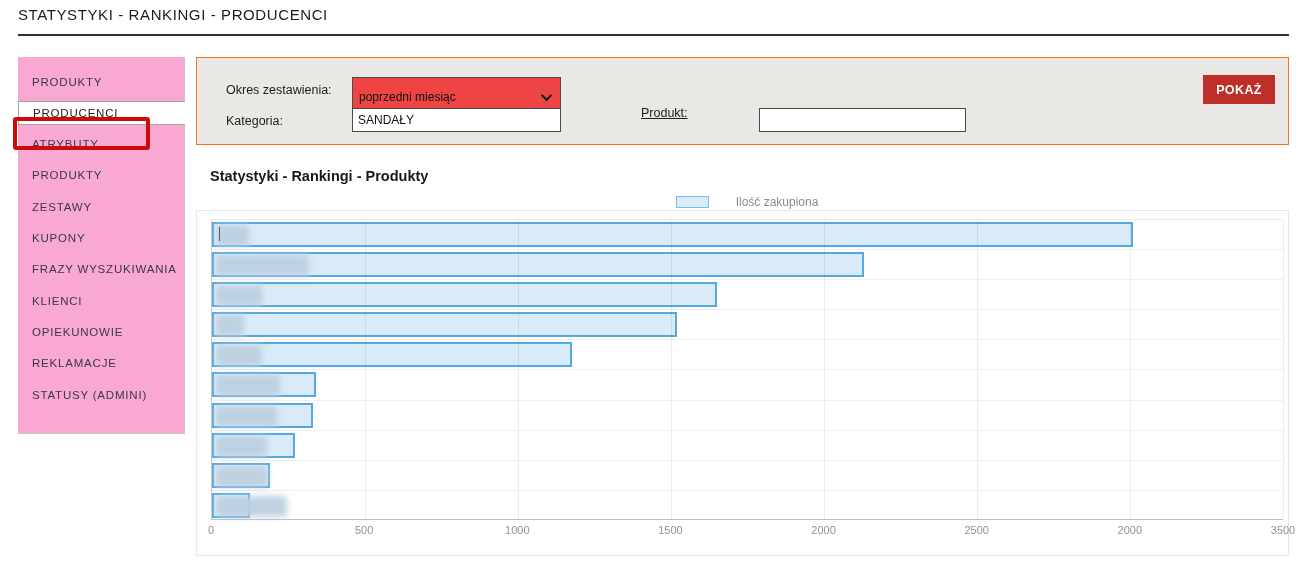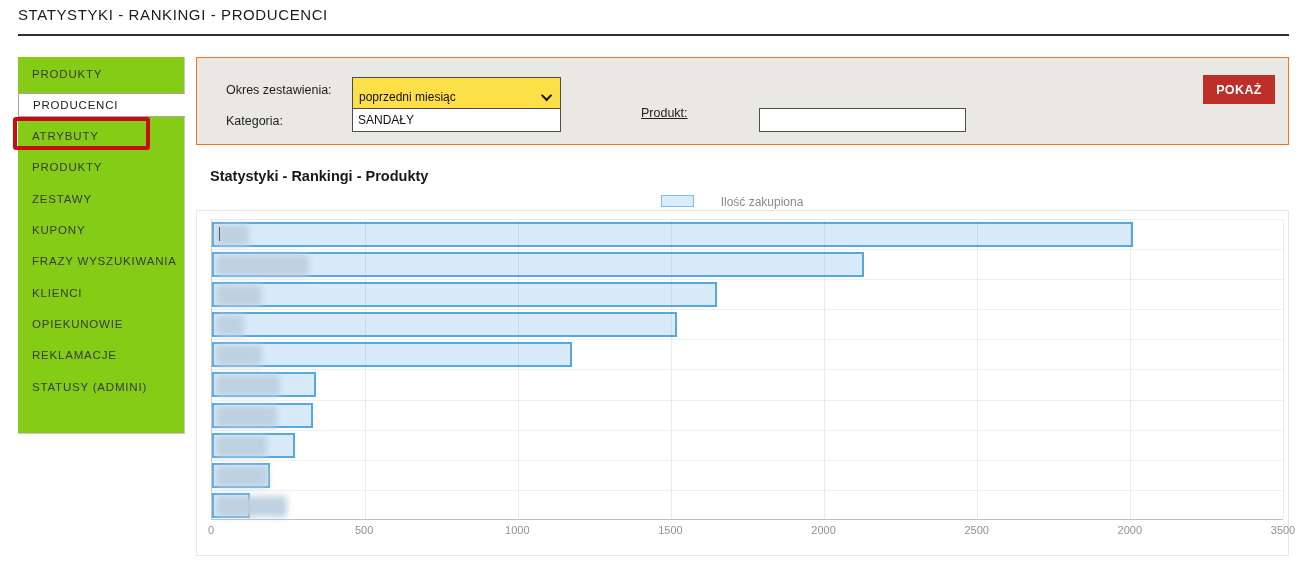--- a/index.html
+++ b/index.html
@@ -5,42 +5,42 @@
   * { margin:0; padding:0; box-sizing:border-box; }
   html,body { background:#fff; }
   body { font-family:"Liberation Sans", sans-serif; }
   .page { position:relative; width:1304px; height:563px; background:#fff; overflow:hidden; }
 
   
   .page-title { position:absolute; left:18px; top:6px; font-size:15px; color:#1c1c1c; letter-spacing:.6px; font-weight:500; }
   .title-rule { position:absolute; left:18px; top:34px; width:1271px; height:2px; background:#2f2f2f; }
 
   
-  .sidebar { position:absolute; left:18px; top:57px; width:167px; height:377px; background:#84cc16; border-right:1px solid #c9c8c6; border-bottom:1px solid #c9c8c6; padding-top:1px;text-align:center; }
+  .sidebar { position:absolute; left:18px; top:57px; width:167px; height:377px; background:#f9a8d4; border-right:1px solid #c9c8c6; border-bottom:1px solid #c9c8c6; padding-top:9px;text-align:center; }
   .sb-item { height:31.3px; display:flex; align-items:center; padding-left:14px; font-size:11.5px; letter-spacing:.8px; color:#3a3a3a; cursor:pointer; white-space:nowrap; }
   .sb-item.active { height:24px; margin:3.6px 0; background:#fff; border:1px solid #a6a6a6; border-right:none; width:167px; color:#222; }
   .red-annotation { position:absolute; left:13px; top:117px; width:137px; height:33px; border:4px solid #c90d0d; border-radius:3px; z-index:20; pointer-events:none; }
 
   
   .filter-panel { position:absolute; left:196px; top:57px; width:1093px; height:88px; background:#e9e8e5; border:1px solid #f97316; }
   .f-label { position:absolute; font-size:12.5px; color:#1c1c1c; }
   .lbl-okres { left:29px; top:25px; }
   .lbl-kategoria { left:29px; top:56px; }
   .lbl-produkt { left:444px; top:48px;text-decoration:underline; }
-  .f-select { position:absolute; left:155px; top:19px; width:209px; height:40px; background:#fde047; border:1px solid #4c4c4c; display:flex; align-items:center; padding:0 8px 0 6px; font-size:12px; color:#111; cursor:pointer; }
+  .f-select { position:absolute; left:155px; top:19px; width:209px; height:40px; background:#ef4444; border:1px solid #4c4c4c; display:flex; align-items:center; padding:0 8px 0 6px; font-size:12px; color:#111; cursor:pointer; }
   .f-select .val { flex:1; }
   .chevron { width:8px; height:8px; border-left:2px solid #111; border-bottom:2px solid #111; transform:rotate(-45deg) translateY(-2px); }
   .f-input { position:absolute; height:24px; background:#fff; border:1px solid #4c4c4c; font-size:12px; color:#111; padding:0 5px; font-family:"Liberation Sans", sans-serif; }
   .inp-kategoria { left:155px; top:50px; width:209px; }
   .inp-produkt { left:562px; top:50px; width:207px; }
   .show-btn { position:absolute; left:1006px; top:17px; width:72px; height:29px; background:#bf2f2a; color:#fff; border:none; font-weight:bold; font-size:12.5px; letter-spacing:.4px; cursor:pointer; font-family:"Liberation Sans", sans-serif; }
 
   
   .chart-title { position:absolute; left:210px; top:168px; font-size:14.5px; font-weight:bold; color:#181818; }
-  .legend { position:absolute; left:196px; top:195px; width:1072px; display:flex; justify-content:center; align-items:flex-start; gap:27px; z-index:5; }
+  .legend { position:absolute; left:211px; top:195px; width:1072px; display:flex; justify-content:center; align-items:center; gap:27px; z-index:5; }
   .legend .swatch { width:33px; height:12px; }
   .legend .legend-label { font-size:12px; color:#8a8a8a; }
 
   .chart-container { position:absolute; left:196px; top:210px; width:1093px; height:346px; background:#fff; border:1px solid #e7e7e7; }
   .plot { position:absolute; left:14px; top:8px; width:1072px; height:301px; border-left:1px solid #c9c9c9; border-top:1px solid #eceb-ec; border-top:1px solid #ececec; border-bottom:1px solid #bfbfbf; }
   .vgrid { position:absolute; top:0; bottom:0; width:1px; background:rgba(120,120,120,.14); z-index:3; pointer-events:none; }
   .row { position:relative; height:30.1px; border-bottom:1px solid #f0f0f0; z-index:1; }
   .row:last-child { border-bottom:none; }
   .bar { position:absolute; left:0; top:2px; height:25px; background:#d9eaf8; border:2px solid #55a8e1; z-index:1; }
   .blob { position:absolute; left:4px; top:5px; height:21px; background:#bdd0e0; filter:blur(3px); opacity:.95; z-index:4; border-radius:2px; }

